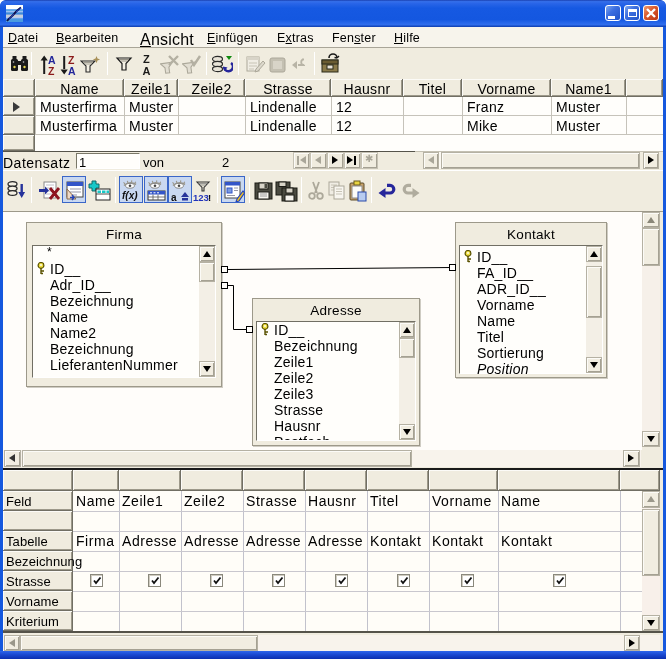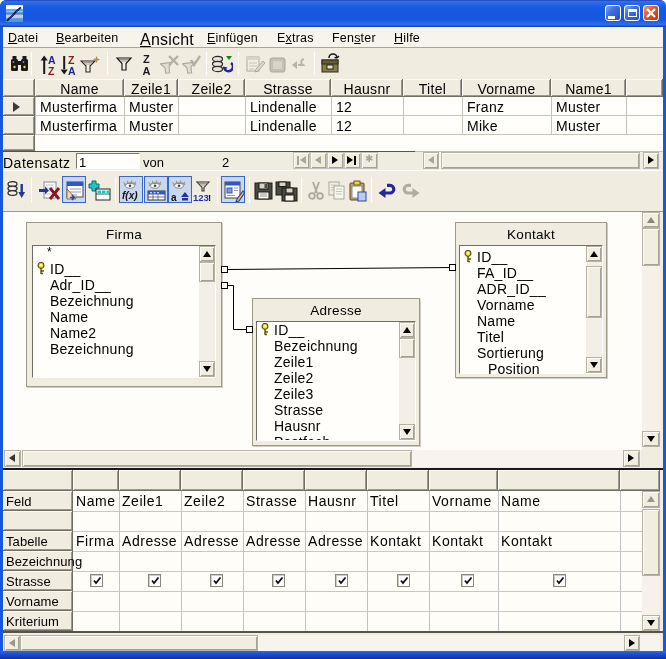--- a/index.html
+++ b/index.html
@@ -328,20 +328,21 @@
 <circle cx="5" cy="3.4" r="2.9" fill="#F0E040" stroke="#5A5200" stroke-width="1.2"></circle>
 <circle cx="5" cy="3" r="0.9" fill="#FFF"></circle>
 <path d="M5,6 L5,12 M5,9 L8,9 M5,11.5 L7,11.5" stroke="#5A5200" stroke-width="1.4"></path>
 </svg>
 <div class="a" style="left:50px;top:261px;font-size:14px;white-space:nowrap;letter-spacing:0.25px;">ID__</div>
 <div class="a" style="left:50px;top:277px;font-size:14px;white-space:nowrap;letter-spacing:0.25px;">Adr_ID__</div>
 <div class="a" style="left:50px;top:293px;font-size:14px;white-space:nowrap;letter-spacing:0.25px;">Bezeichnung</div>
 <div class="a" style="left:50px;top:309px;font-size:14px;white-space:nowrap;letter-spacing:0.25px;">Name</div>
 <div class="a" style="left:50px;top:325px;font-size:14px;white-space:nowrap;letter-spacing:0.25px;">Name2</div>
 <div class="a" style="left:50px;top:341px;font-size:14px;white-space:nowrap;letter-spacing:0.25px;">Bezeichnung</div>
+<div class="a" style="left:50px;top:357px;font-size:14px;white-space:nowrap;letter-spacing:0.25px;">LieferantenNummer</div>
 <div class="a" style="left:199px;top:246px;width:16px;height:131px;background:#F3EFE6;"></div>
 <div class="a sbb" style="left:199px;top:246px;width:16px;height:16px;"></div>
 <div class="a" style="left:203px;top:251px;width:0;height:0;border-left:4px solid transparent;border-right:4px solid transparent;border-bottom:6px solid #000;"></div>
 <div class="a thumb" style="left:199px;top:262px;width:16px;height:20px;"></div>
 <div class="a sbb" style="left:199px;top:361px;width:16px;height:16px;"></div>
 <div class="a" style="left:203px;top:366px;width:0;height:0;border-left:4px solid transparent;border-right:4px solid transparent;border-top:6px solid #000;"></div>
 <div class="a" style="left:455px;top:222px;width:152px;height:156px;background:#F0ECDF;border:1px solid #9D998A;box-shadow:1px 1px 0 rgba(160,155,140,0.5);"></div>
 <div class="a" style="left:455px;top:227px;font-size:13.5px;white-space:nowrap;width:152px;text-align:center;letter-spacing:0.3px;">Kontakt</div>
 <div class="a" style="left:459px;top:245px;width:144px;height:129px;background:#FFFEFB;border-top:1px solid #716F64;border-left:1px solid #716F64;border-bottom:1px solid #FFF;border-right:1px solid #FFF;overflow:hidden;"></div>
 <svg class="a" style="left:463px;top:250px" width="11" height="13" viewBox="0 0 11 13">
@@ -349,21 +350,21 @@
 <circle cx="5" cy="3" r="0.9" fill="#FFF"></circle>
 <path d="M5,6 L5,12 M5,9 L8,9 M5,11.5 L7,11.5" stroke="#5A5200" stroke-width="1.4"></path>
 </svg>
 <div class="a" style="left:477px;top:249px;font-size:14px;white-space:nowrap;letter-spacing:0.25px;">ID__</div>
 <div class="a" style="left:477px;top:265px;font-size:14px;white-space:nowrap;letter-spacing:0.25px;">FA_ID__</div>
 <div class="a" style="left:477px;top:281px;font-size:14px;white-space:nowrap;letter-spacing:0.25px;">ADR_ID__</div>
 <div class="a" style="left:477px;top:297px;font-size:14px;white-space:nowrap;letter-spacing:0.25px;">Vorname</div>
 <div class="a" style="left:477px;top:313px;font-size:14px;white-space:nowrap;letter-spacing:0.25px;">Name</div>
 <div class="a" style="left:477px;top:329px;font-size:14px;white-space:nowrap;letter-spacing:0.25px;">Titel</div>
 <div class="a" style="left:477px;top:345px;font-size:14px;white-space:nowrap;letter-spacing:0.25px;">Sortierung</div>
-<div class="a" style="left:488px;top:361px;font-size:14px;white-space:nowrap;letter-spacing:0.25px;">Position</div>
+<div class="a" style="left:477px;top:361px;font-size:14px;white-space:nowrap;letter-spacing:0.25px;font-style:italic;">Position</div>
 <div class="a" style="left:586px;top:246px;width:16px;height:127px;background:#F3EFE6;"></div>
 <div class="a sbb" style="left:586px;top:246px;width:16px;height:16px;"></div>
 <div class="a" style="left:590px;top:251px;width:0;height:0;border-left:4px solid transparent;border-right:4px solid transparent;border-bottom:6px solid #000;"></div>
 <div class="a thumb" style="left:586px;top:266px;width:16px;height:52px;"></div>
 <div class="a sbb" style="left:586px;top:357px;width:16px;height:16px;"></div>
 <div class="a" style="left:590px;top:362px;width:0;height:0;border-left:4px solid transparent;border-right:4px solid transparent;border-top:6px solid #000;"></div>
 <div class="a" style="left:252px;top:298px;width:168px;height:148px;background:#F0ECDF;border:1px solid #9D998A;box-shadow:1px 1px 0 rgba(160,155,140,0.5);"></div>
 <div class="a" style="left:252px;top:303px;font-size:13.5px;white-space:nowrap;width:168px;text-align:center;letter-spacing:0.3px;">Adresse</div>
 <div class="a" style="left:256px;top:321px;width:160px;height:120px;background:#FFFEFB;border-top:1px solid #716F64;border-left:1px solid #716F64;border-bottom:1px solid #FFF;border-right:1px solid #FFF;overflow:hidden;"></div>
 <svg class="a" style="left:260px;top:323px" width="11" height="13" viewBox="0 0 11 13">

